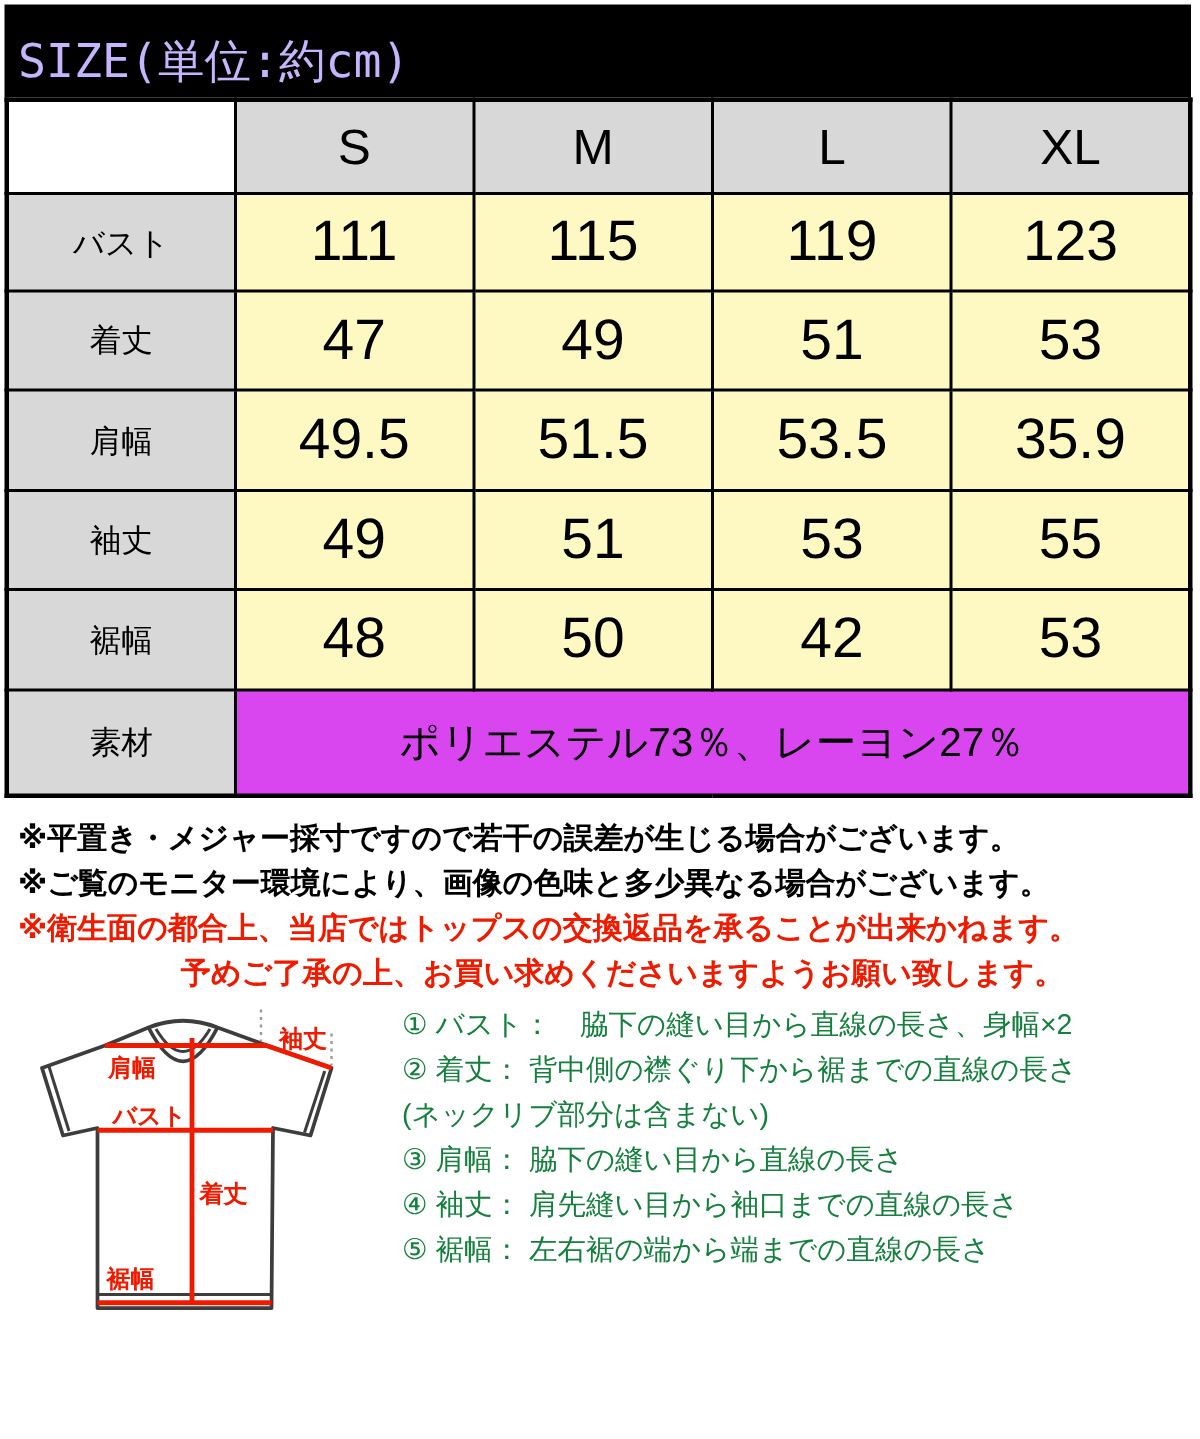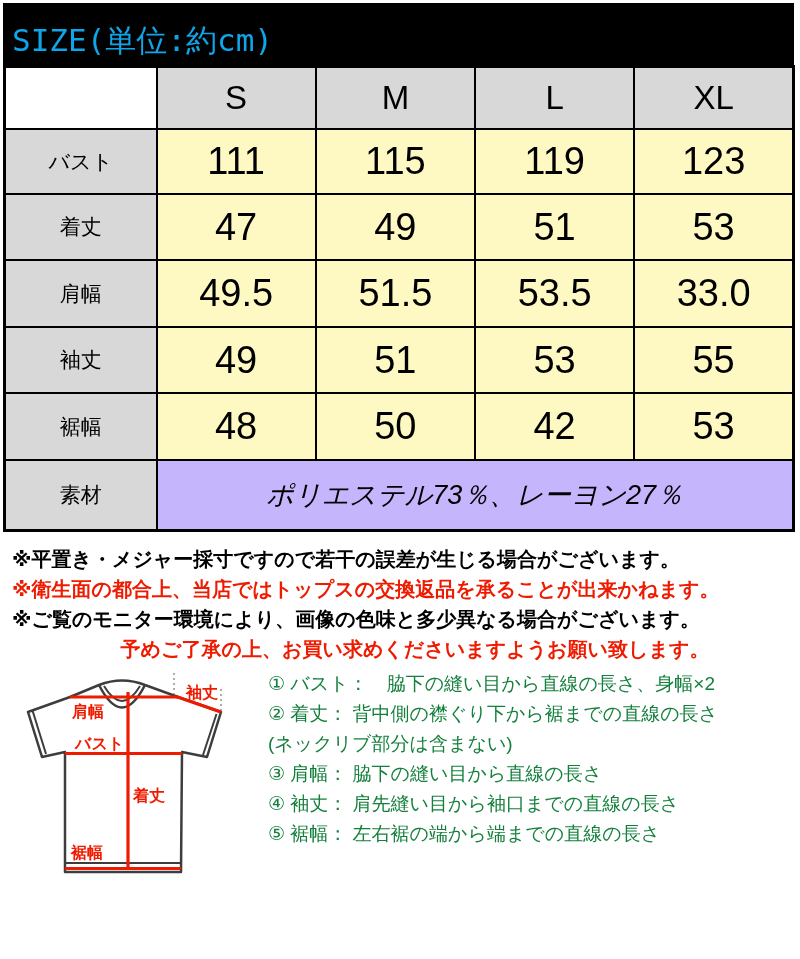--- a/index.html
+++ b/index.html
@@ -6,21 +6,21 @@
   .sheet{
     position:relative;width:800px;height:959px;background:#fff;overflow:hidden;
     font-family:"Liberation Sans","DejaVu Sans",sans-serif;color:#000;
   }
   
   .size-bar{
     position:absolute;left:3px;top:3px;width:791px;height:62px;background:#000000;
     display:flex;align-items:center;
   }
   .size-bar .title{
-    color:#0ea5e9;font-family:"DejaVu Sans Mono","Liberation Mono",monospace;
+    color:#c4b5fd;font-family:"DejaVu Sans Mono","Liberation Mono",monospace;
     font-size:31px;font-weight:500;padding-left:9px;padding-top:14px;letter-spacing:0px;
   }
   
   table.size-table{
     position:absolute;left:3px;top:65px;width:792px;
     border-collapse:collapse;table-layout:fixed;
     border:3px solid #000;
   }
   .size-table td,.size-table th{
     border:2px solid #000;text-align:center;vertical-align:middle;padding:0;
@@ -33,21 +33,21 @@
   .size-table td.label{
     background:#d8d8d8;font-size:21px;font-weight:500;
   }
   .size-table td.val{font-size:38px;font-weight:400;background:#fef9c3;}
   .size-table tr.r1 td{height:63px;}
   .size-table tr.r2 td{height:64px;}
   .size-table tr.r3 td{height:65px;}
   .size-table tr.r4 td{height:64px;}
   .size-table tr.r5 td{height:65px;}
   .size-table tr.r6 td{height:68px;}
-  .size-table td.material{font-size:27px;font-weight:500;background:#c4b5fd;font-style:italic;}
+  .size-table td.material{font-size:27px;font-weight:500;background:#d946ef;}
   
   .notes{position:absolute;left:12px;top:544px;width:780px;font-size:20px;font-weight:700;line-height:30px;}
   .note-line{white-space:nowrap;}
   .note-line.red{color:#ee1b00;}
   .note-line.indent{padding-left:26px;text-align:center;}
   
   .diagram{position:absolute;left:15px;top:660px;width:235px;height:230px;}
   .diagram svg{display:block;}
   .diag-label{font-family:"Liberation Sans","DejaVu Sans",sans-serif;font-size:16px;font-weight:700;fill:#ee1b00;}
   
@@ -91,21 +91,21 @@
         <td class="val">47</td>
         <td class="val">49</td>
         <td class="val">51</td>
         <td class="val">53</td>
       </tr>
       <tr class="r3">
         <td class="label">肩幅</td>
         <td class="val">49.5</td>
         <td class="val">51.5</td>
         <td class="val">53.5</td>
-        <td class="val">33.0</td>
+        <td class="val">35.9</td>
       </tr>
       <tr class="r4">
         <td class="label">袖丈</td>
         <td class="val">49</td>
         <td class="val">51</td>
         <td class="val">53</td>
         <td class="val">55</td>
       </tr>
       <tr class="r5">
         <td class="label">裾幅</td>
@@ -116,22 +116,22 @@
       </tr>
       <tr class="r6">
         <td class="label">素材</td>
         <td class="material" colspan="4">ポリエステル73％、レーヨン27％</td>
       </tr>
     </tbody>
   </table>
 
   <div class="notes">
     <div class="note-line">※平置き・メジャー採寸ですので若干の誤差が生じる場合がございます。</div>
+    <div class="note-line">※ご覧のモニター環境により、画像の色味と多少異なる場合がございます。</div>
     <div class="note-line red">※衛生面の都合上、当店ではトップスの交換返品を承ることが出来かねます。</div>
-    <div class="note-line">※ご覧のモニター環境により、画像の色味と多少異なる場合がございます。</div>
     <div class="note-line red indent">予めご了承の上、お買い求めくださいますようお願い致します。</div>
   </div>
 
   <div class="diagram">
     <svg width="235" height="230" viewBox="0 0 235 230">
 
       <path d="M 84,25 Q 107,16 130,25 L 163,37 L 206,52 L 192,97 L 167,92 L 166,212 L 50,212 L 50,92 L 27,97 L 13,52 L 55,37 Z" fill="#ffffff" stroke="#3d3d3d" stroke-width="2.5" stroke-linejoin="round"></path>
 
       <path d="M 84,25 Q 107,70 130,25" fill="none" stroke="#3d3d3d" stroke-width="2.5"></path>
       <path d="M 89,26 Q 107,56 125,26" fill="none" stroke="#3d3d3d" stroke-width="2"></path>

